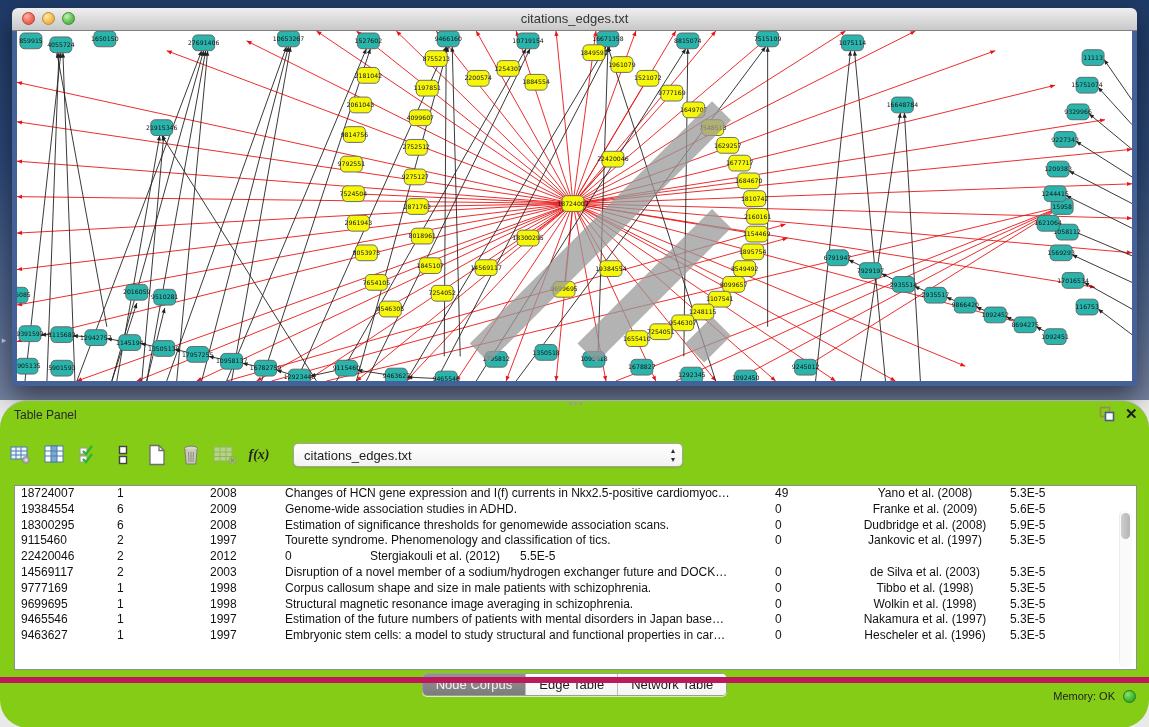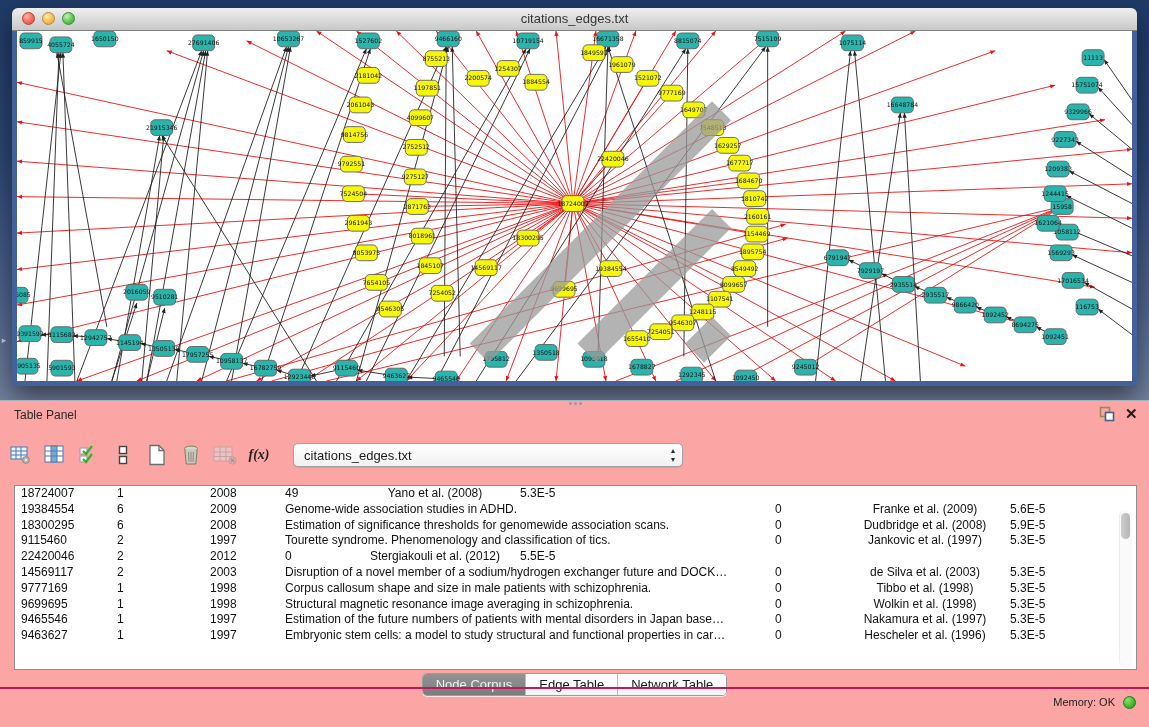--- a/index.html
+++ b/index.html
@@ -37,21 +37,21 @@
   .light.yellow{background:radial-gradient(circle at 35% 30%,#ffe9b0,#f5bd4f 55%,#d6a243);border:1px solid #b5893a;box-sizing:border-box;}
   .light.green{background:radial-gradient(circle at 35% 30%,#c9f0b8,#61c354 55%,#43a336);border:1px solid #3d8d33;box-sizing:border-box;}
   .net-canvas{
     position:absolute;left:5px;right:5px;top:23px;bottom:5px;background:#ffffff;overflow:hidden;
   }
   .net-canvas svg{display:block;width:100%;height:100%;}
   .resize-grip{position:absolute;right:1px;bottom:1px;width:13px;height:13px;opacity:.75;}
   
   .table-panel{
     position:absolute;left:0;top:400px;width:1149px;height:327px;
-    background:#fca5a5;border-top:1px solid #aab0ba;
+    background:#84cc16;border-top:1px solid #aab0ba;border-radius:28px;
   }
   .splitter-dots{position:absolute;left:566px;top:1px;width:18px;height:5px;display:flex;gap:2px;justify-content:center;cursor:row-resize;}
   .splitter-dots i{width:3px;height:3px;border-radius:50%;background:#9a9a9a;}
   .panel-header{position:relative;height:28px;}
   .panel-title{position:absolute;left:14px;top:0;font-size:12px;line-height:28px;color:#2a2a2a;}
   .panel-header-icons{position:absolute;right:8px;top:5px;display:flex;gap:10px;align-items:center;}
   .ph-icon{width:16px;height:16px;cursor:pointer;}
   .close-x{font-size:15px;font-weight:bold;color:#1c1c1c;line-height:16px;}
   .toolbar{position:absolute;left:0;top:28px;width:100%;height:52px;display:flex;align-items:center;padding-left:7px;box-sizing:border-box;}
   .tb-icon{width:28px;height:26px;margin-right:6px;display:flex;align-items:center;justify-content:center;cursor:pointer;border-radius:4px;}
@@ -95,21 +95,21 @@
   
   .tabs-bar{position:absolute;left:0;top:272px;width:100%;display:flex;justify-content:center;}
   .segmented{display:flex;border:1px solid #9c9c9c;border-radius:5px;overflow:hidden;background:#fdfdfd;box-shadow:0 1px 0 rgba(255,255,255,.7);}
   .seg-tab{
     padding:0 13px;height:21px;line-height:21px;font-size:13px;color:#1a1a1a;
     background:linear-gradient(#ffffff,#f4f4f4);border-right:1px solid #bdbdbd;cursor:pointer;
   }
   .seg-tab:last-child{border-right:none;}
   .seg-tab.active{background:linear-gradient(#939393,#7c7c7c);color:#f2f2f2;}
   
-  .status-bar{position:absolute;left:0;bottom:12px;width:100%;height:27px;border-top:2px solid #be185d;}
+  .status-bar{position:absolute;left:0;bottom:18px;width:100%;height:27px;border-top:6px solid #be185d;}
   .memory{position:absolute;right:34px;top:0;font-size:11px;line-height:27px;color:#222;}
   .memory-dot{
     position:absolute;right:13px;top:7px;width:13px;height:13px;border-radius:50%;
     background:radial-gradient(circle at 35% 30%,#8fe06c,#3db72e 60%,#2a941f);
     border:1px solid #237c1a;box-sizing:border-box;
   }
 </style>
 </head>
 <body>
 
@@ -1177,20 +1177,21 @@
         </span>
     </div>
   </div>
 
   <div class="table-wrap">
     <div class="tbody">
         <div class="trow">
           <div class="td" style="width: 96px;">18724007</div>
           <div class="td" style="width: 93px;">1</div>
           <div class="td" style="width: 75px;">2008</div>
+          <div class="td" style="width: 490px;">Changes of HCN gene expression and I(f) currents in Nkx2.5-positive cardiomyoc…</div>
           <div class="td" style="width: 77px;">49</div>
           <div class="td center" style="width: 158px;">Yano et al. (2008)</div>
           <div class="td" style="width: 85px;">5.3E-5</div>
         </div>
         <div class="trow">
           <div class="td" style="width: 96px;">19384554</div>
           <div class="td" style="width: 93px;">6</div>
           <div class="td" style="width: 75px;">2009</div>
           <div class="td" style="width: 490px;">Genome-wide association studies in ADHD.</div>
           <div class="td" style="width: 77px;">0</div>

